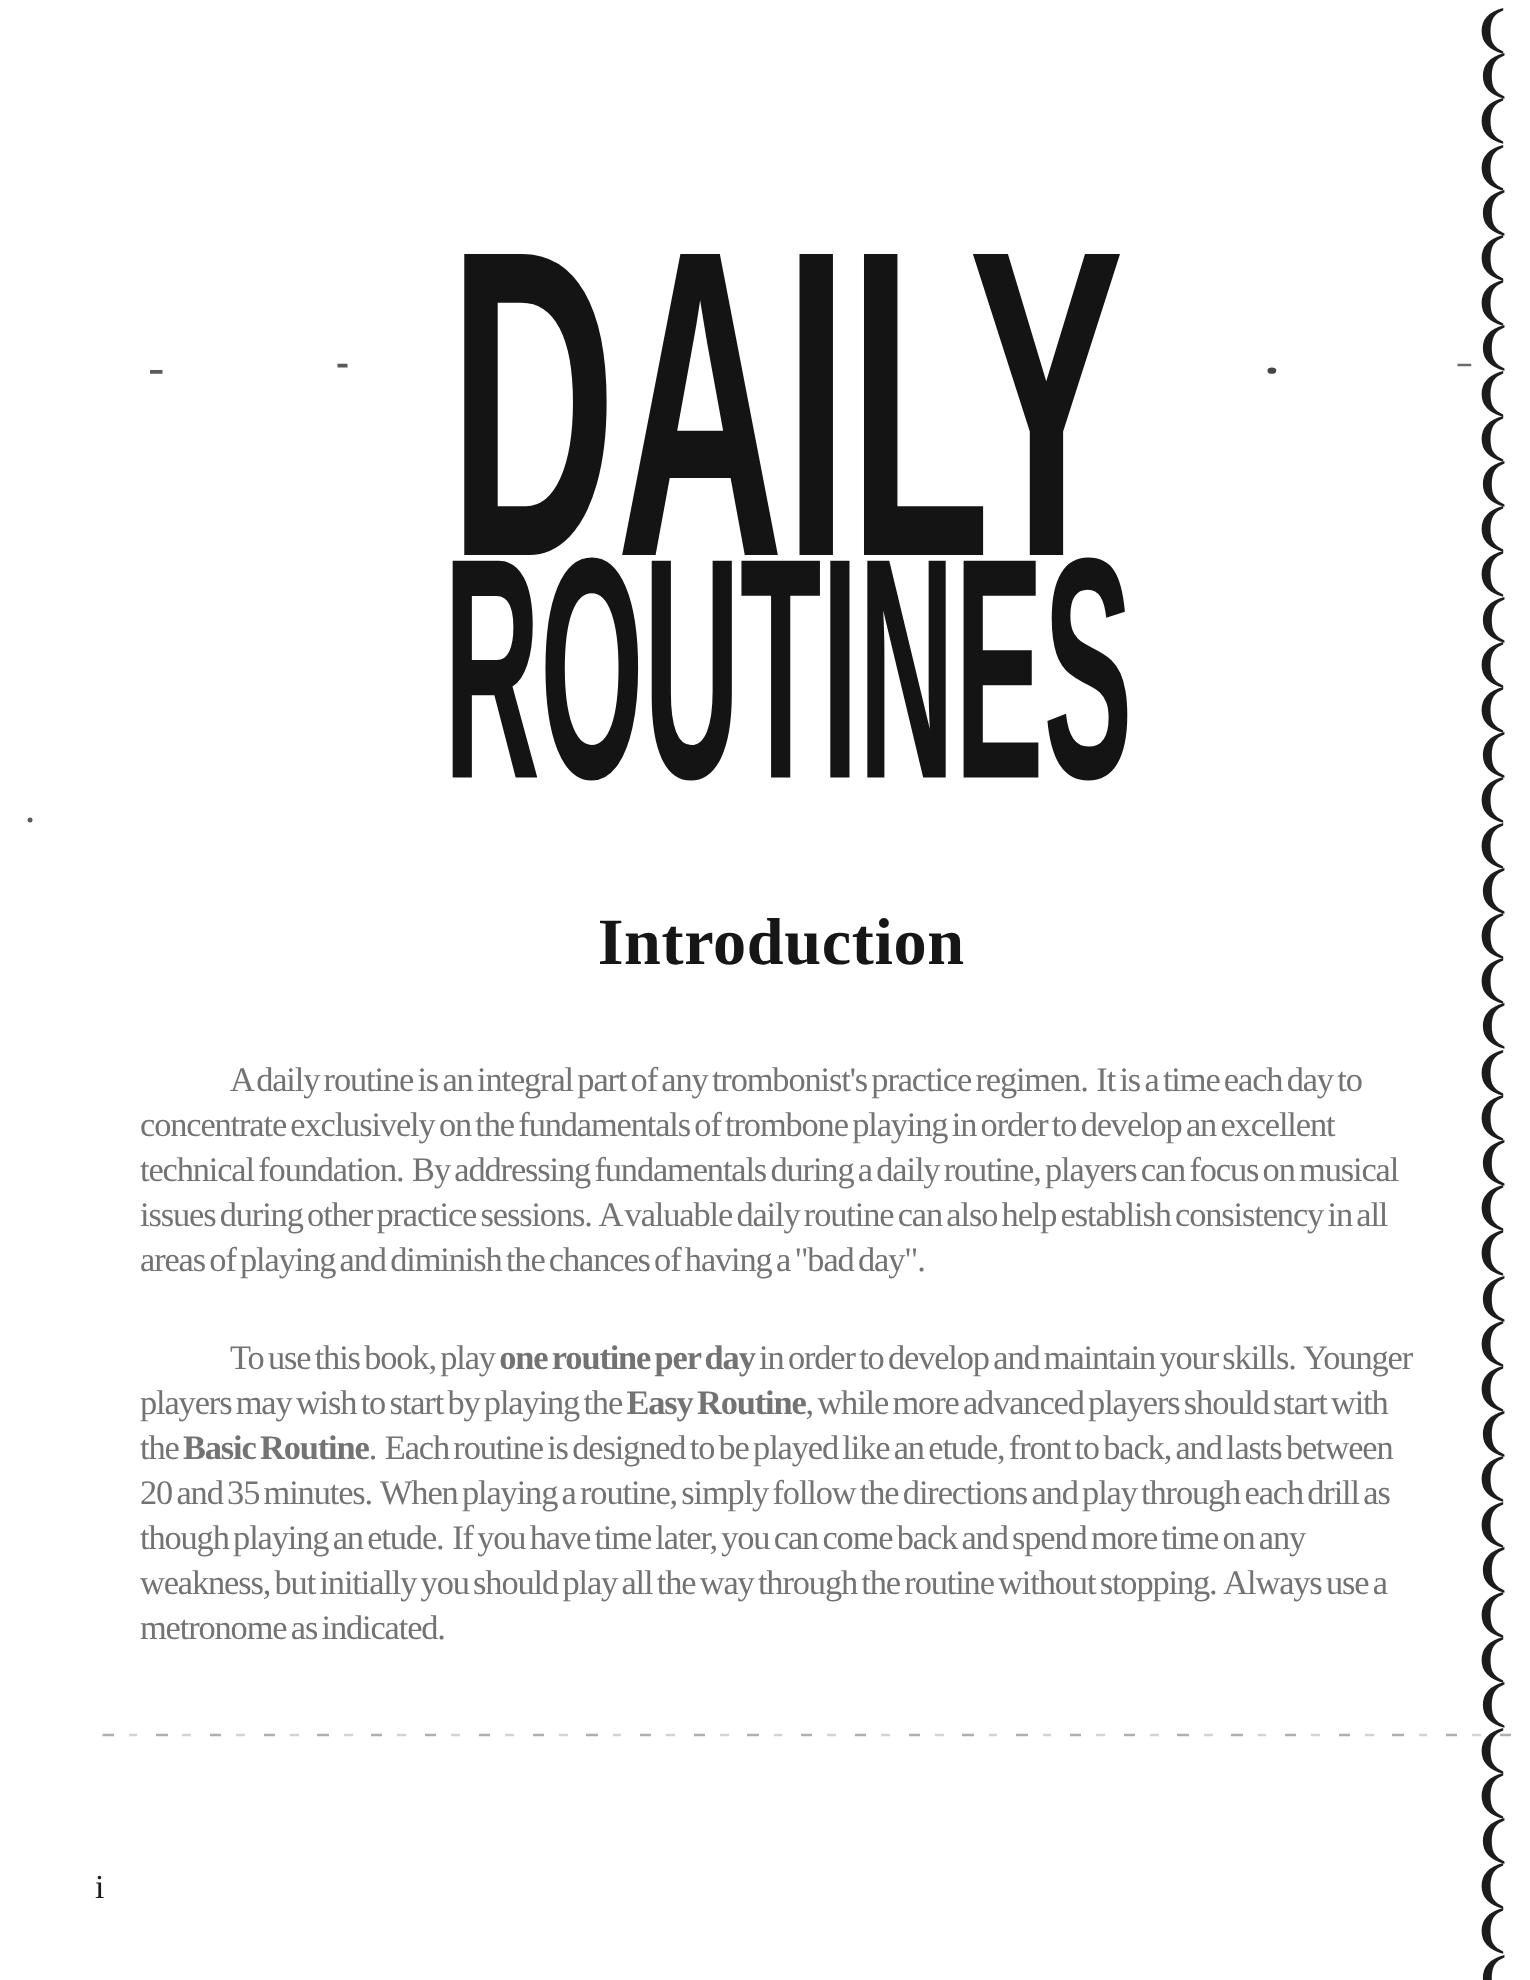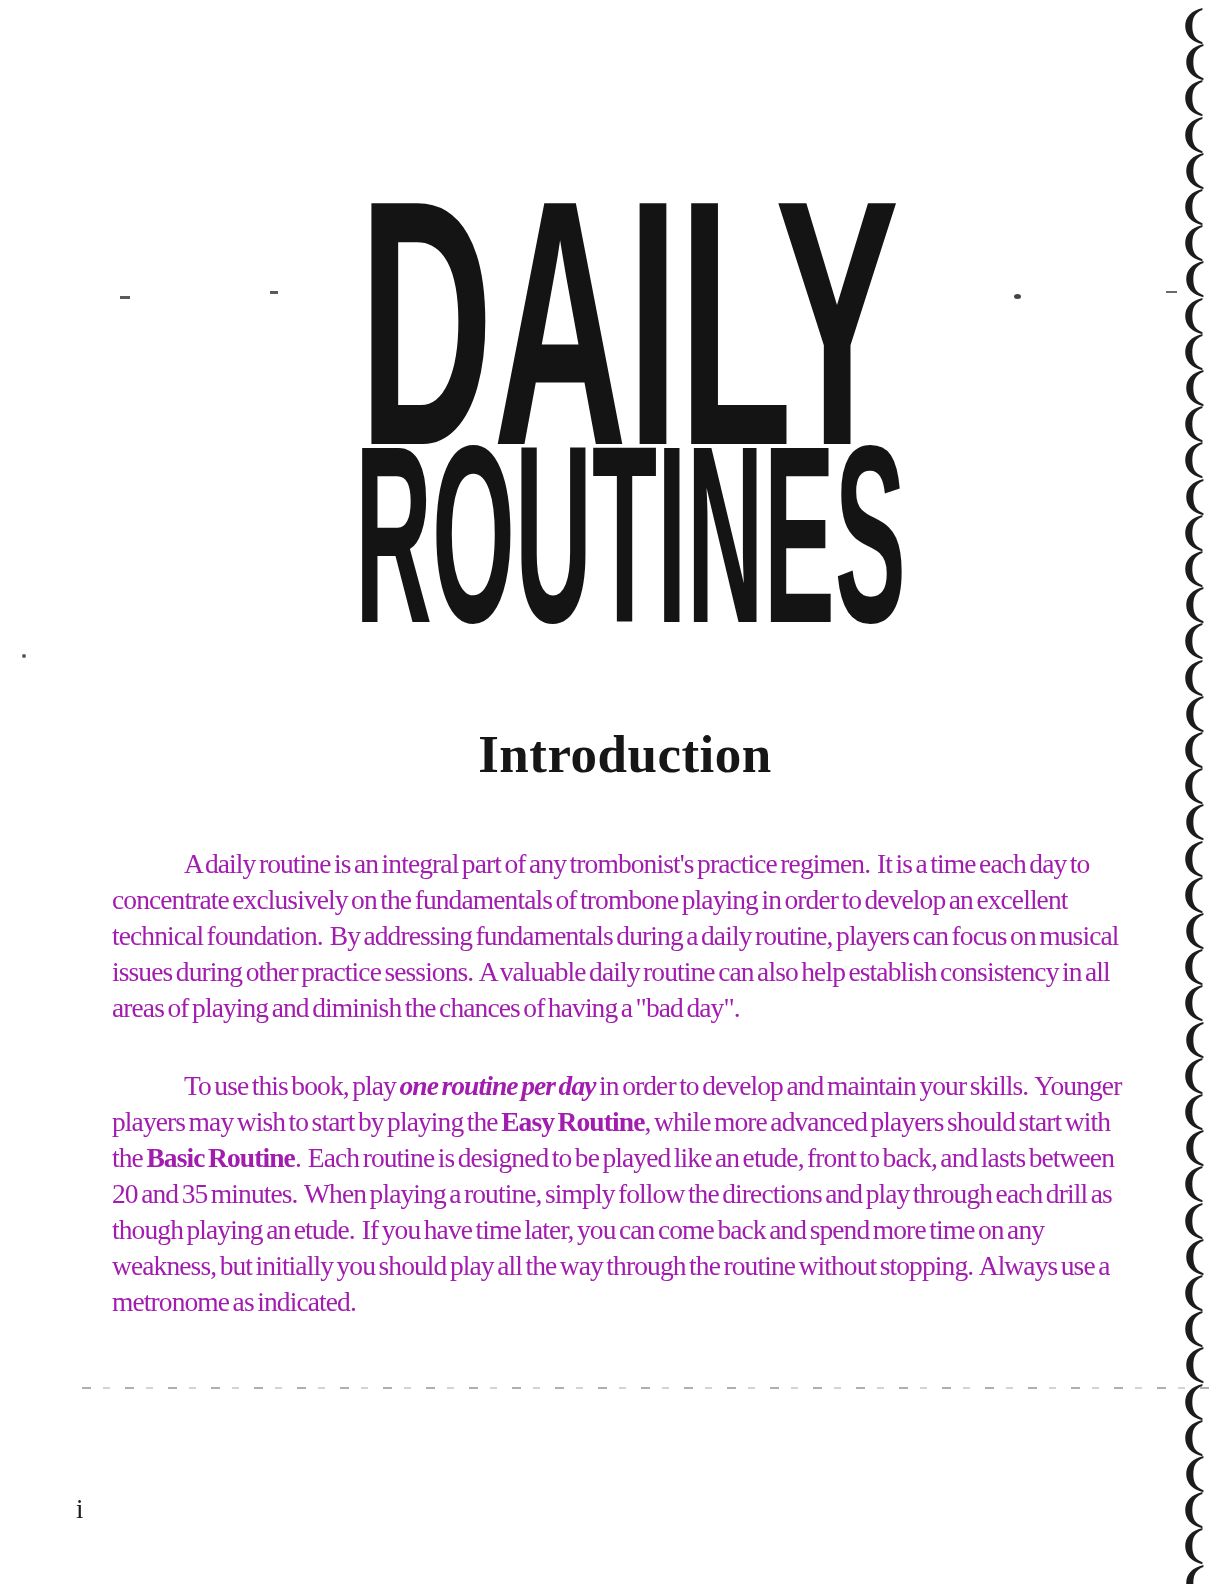--- a/index.html
+++ b/index.html
@@ -39,26 +39,26 @@
   .para{
     position:absolute;
     left:112px;width:1018px;
     margin:0;
     font-size:27.5px;
     line-height:36px;
     letter-spacing:-0.9px;
     word-spacing:-2.5px;
     text-indent:72px;
     white-space:pre-wrap;
-    color:#a21caf;
+    color:#737373;
   }
   #para1{top:846px;}
   #para2{top:1068px;}
   .b{font-weight:bold;}
-  .bi{font-weight:bold;font-style:italic;}
+  .bi{font-weight:bold;}
   
   .page-number{
     position:absolute;
     left:76px;top:1494px;
     font-size:27px;
     color:#1a1a1a;
   }
   
   .binding{position:absolute;top:0;left:0;width:100%;height:100%;pointer-events:none;}
   .coil{

